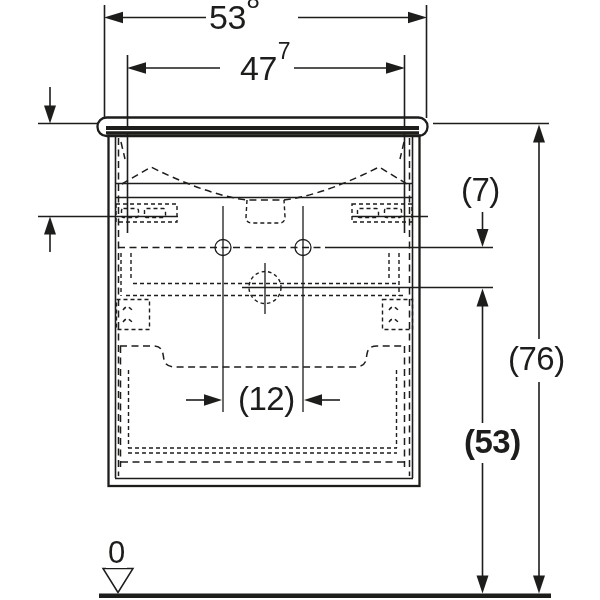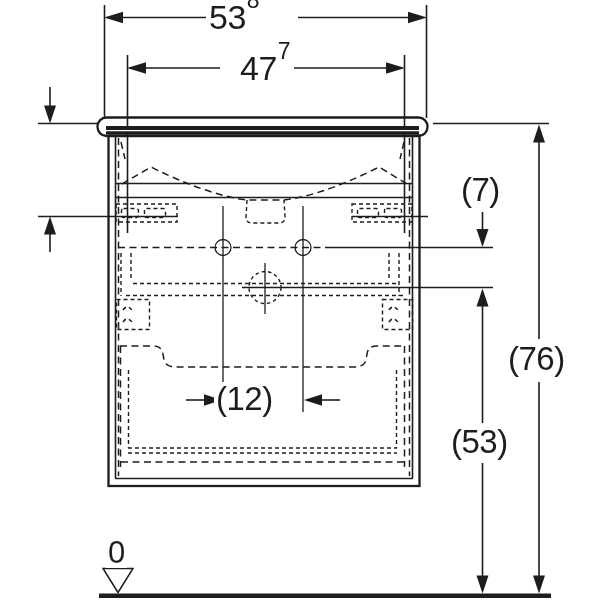--- a/index.html
+++ b/index.html
@@ -169,19 +169,19 @@
 
   <div class="dim-label" style="left:207px;top:-2px;"><span>53</span><sup>8</sup></div>
 
   <div class="dim-label" style="left:222px;top:49px;margin-left:16px;"><span>47</span><sup>7</sup></div>
 
 
   <div class="dim-label paren" style="left:459px;top:173px;">(7)</div>
 
   <div class="dim-label paren" style="left:506px;top:342px;">(76)</div>
 
-  <div class="dim-label paren" style="left:449px;top:425px;">(53)</div>
+  <div class="dim-label paren" style="left:462px;top:425px;font-weight:bold;">(53)</div>
 
-  <div class="dim-label paren" style="left:214px;top:382px;">(12)</div>
+  <div class="dim-label paren" style="left:236px;top:382px;">(12)</div>
 
   <div class="dim-label datum-label" style="left:106px;top:537px;">0</div>
 
 </div>
 
 </body></html>

